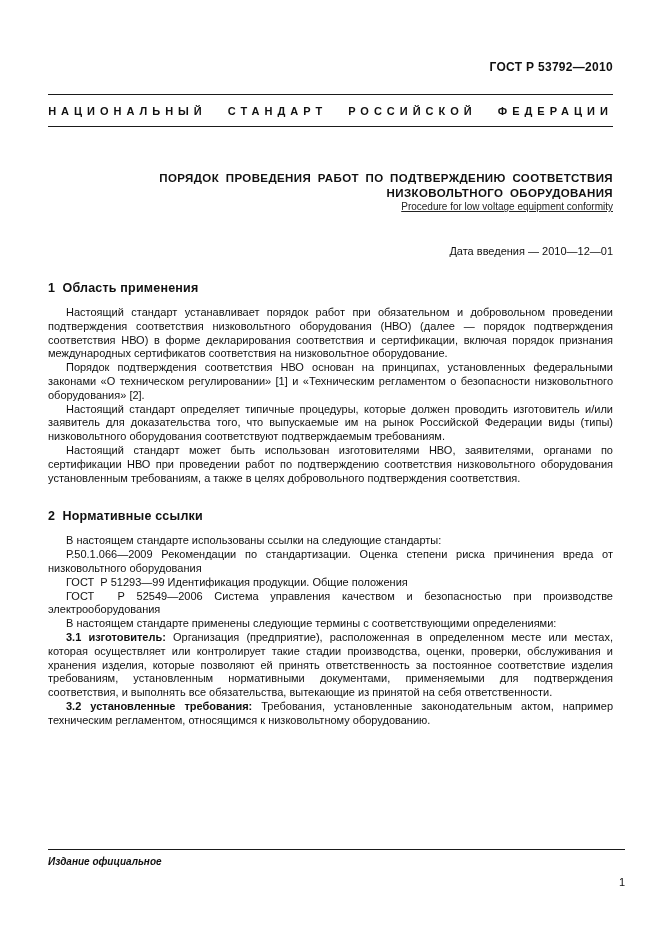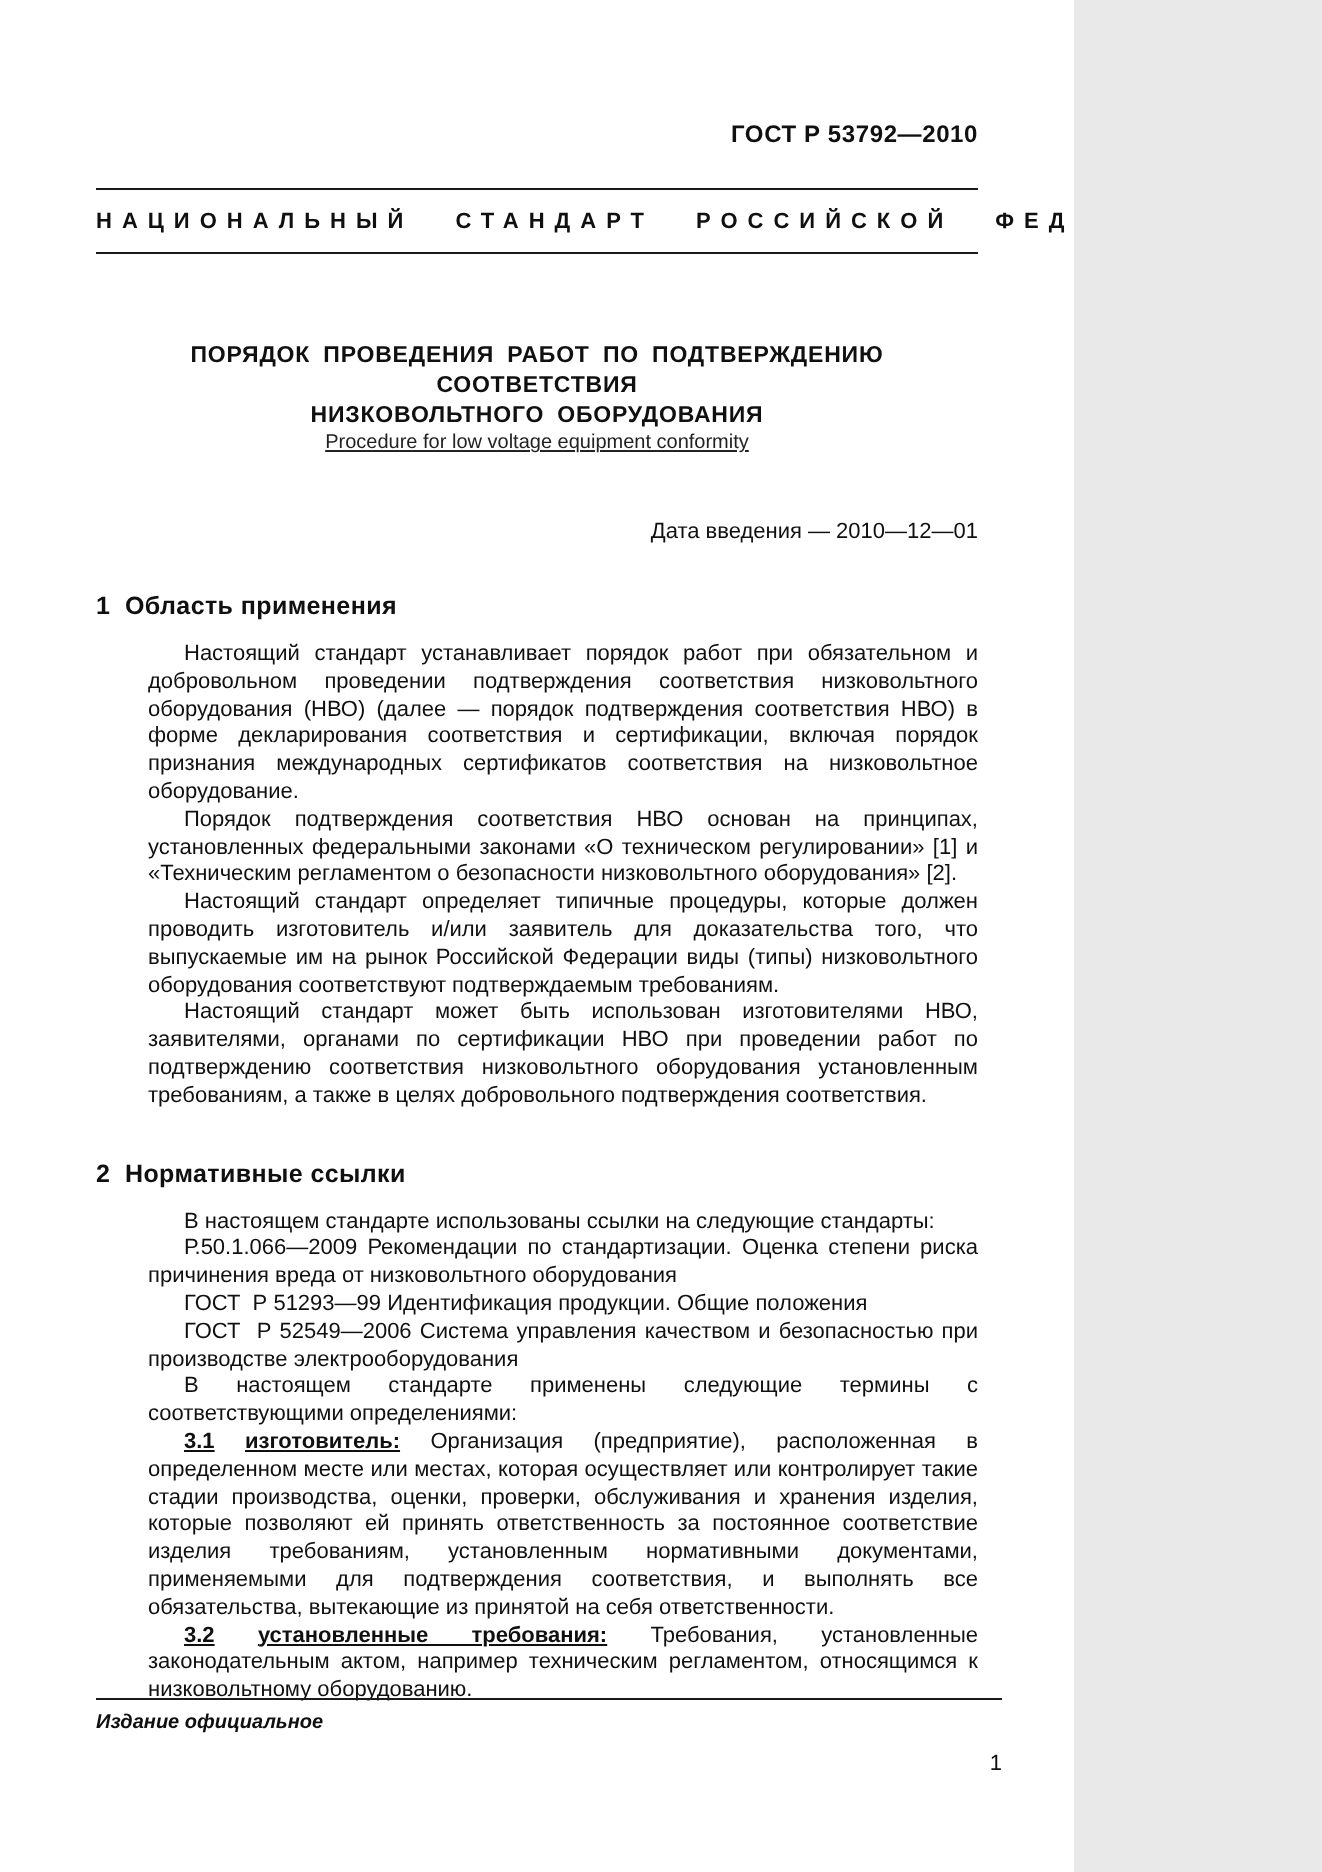--- a/index.html
+++ b/index.html
@@ -4,21 +4,21 @@
 <style>
   * { margin: 0; padding: 0; box-sizing: border-box; }
   html, body { background: #e9e9e9; }
   body {
     width: 661px; height: 936px;
     font-family: "Liberation Sans", sans-serif;
     color: #101010;
   }
   .page {
     position: relative;
-    width: 537px; height: 936px;
+    width: 661px; height: 936px;
     background: #ffffff;
     padding: 60px 48px 0 48px;
     overflow: hidden;
   }
   .doc-number {
     text-align: right;
     font-weight: bold;
     font-size: 12px;
     letter-spacing: 0.3px;
   }
@@ -26,21 +26,21 @@
   .rule-top { margin-top: 20px; }
   .banner {
     text-align: center;
     font-size: 11px;
     font-weight: bold;
     letter-spacing: 5px;
     word-spacing: 13px;
     padding: 10px 0 9px 0;
     white-space: nowrap;
   }
-  .title-block { margin-top: 44px; text-align: center; }
+  .title-block { margin-top: 44px; text-align: right; }
   .title-line {
     font-weight: bold;
     font-size: 11.5px;
     line-height: 15px;
     letter-spacing: 0.4px;
     word-spacing: 3px;
   }
   .subtitle-en { font-size: 10px; color: #222; text-decoration: underline; }
   .intro-date {
     margin-top: 33px;
@@ -53,23 +53,22 @@
     font-weight: bold;
     margin-top: 24px;
     margin-bottom: 11px;
     letter-spacing: 0.2px;
   }
   p.body {
     font-size: 11px;
     line-height: 13.8px;
     text-align: justify;
     text-indent: 18px;
-    margin-left: 26px;
   }
-  .term-number, .term-name { font-weight: bold; text-decoration: underline; }
+  .term-number, .term-name { font-weight: bold; }
   .footer {
     position: absolute;
     left: 48px; right: 36px; top: 849px;
   }
   .footer-rule { border-bottom: 1.2px solid #1a1a1a; margin-bottom: 6px; }
   .edition-note { font-size: 10px; font-weight: bold; font-style: italic; }
   .page-number { text-align: right; font-size: 11px; margin-top: 9px; }
 </style>
 </head>
 <body>

